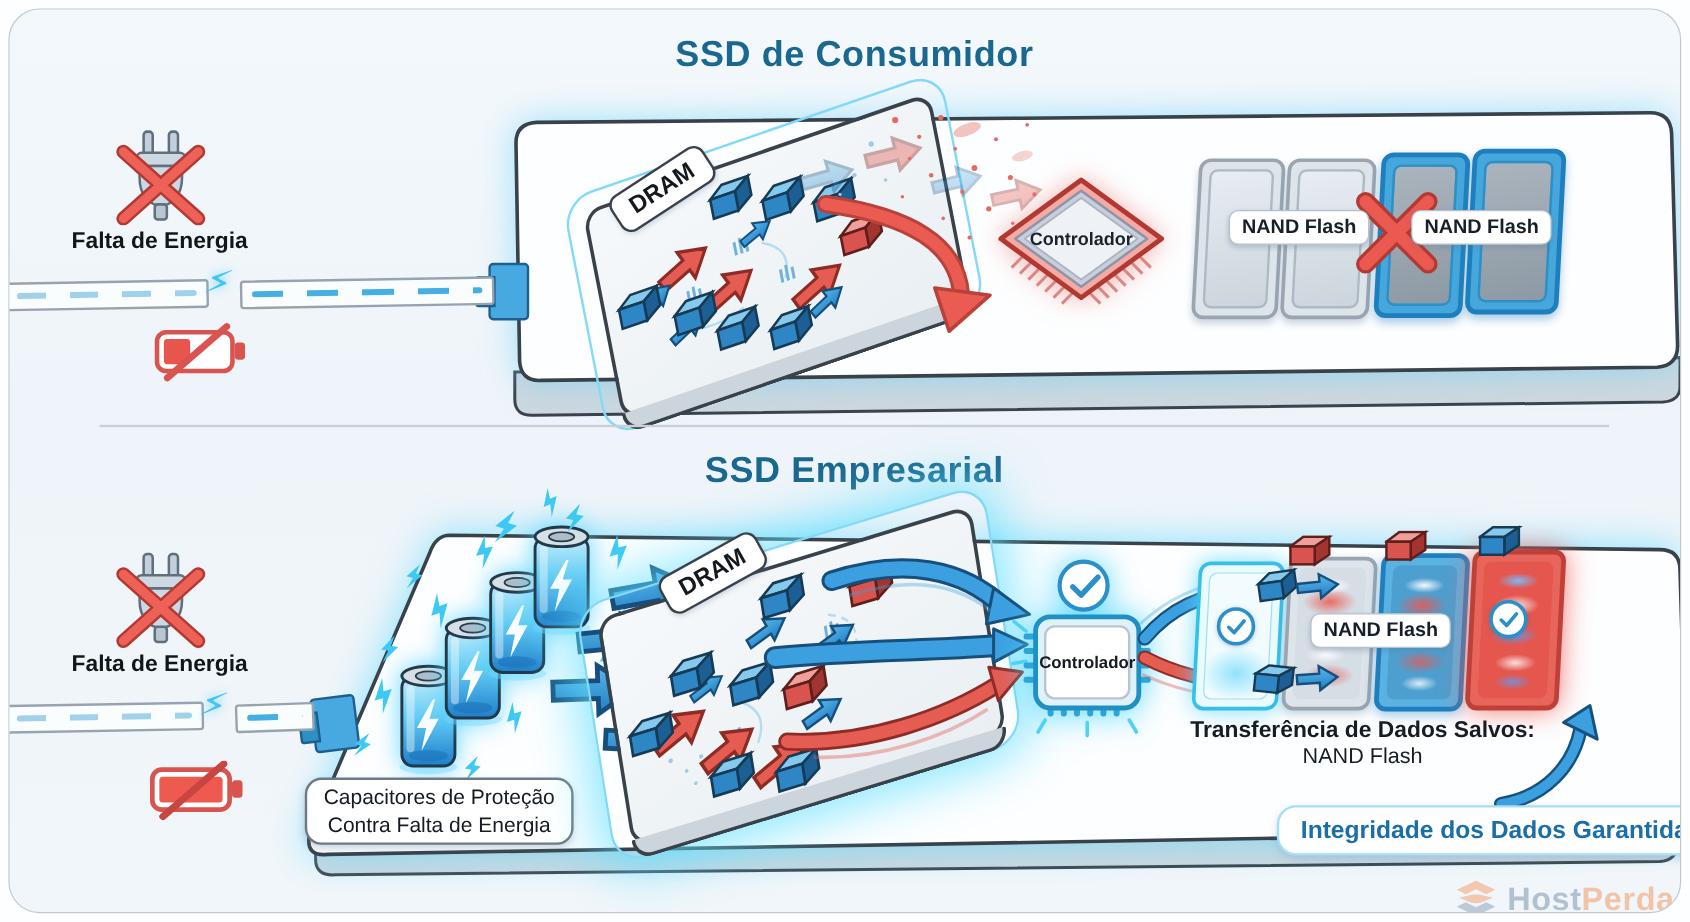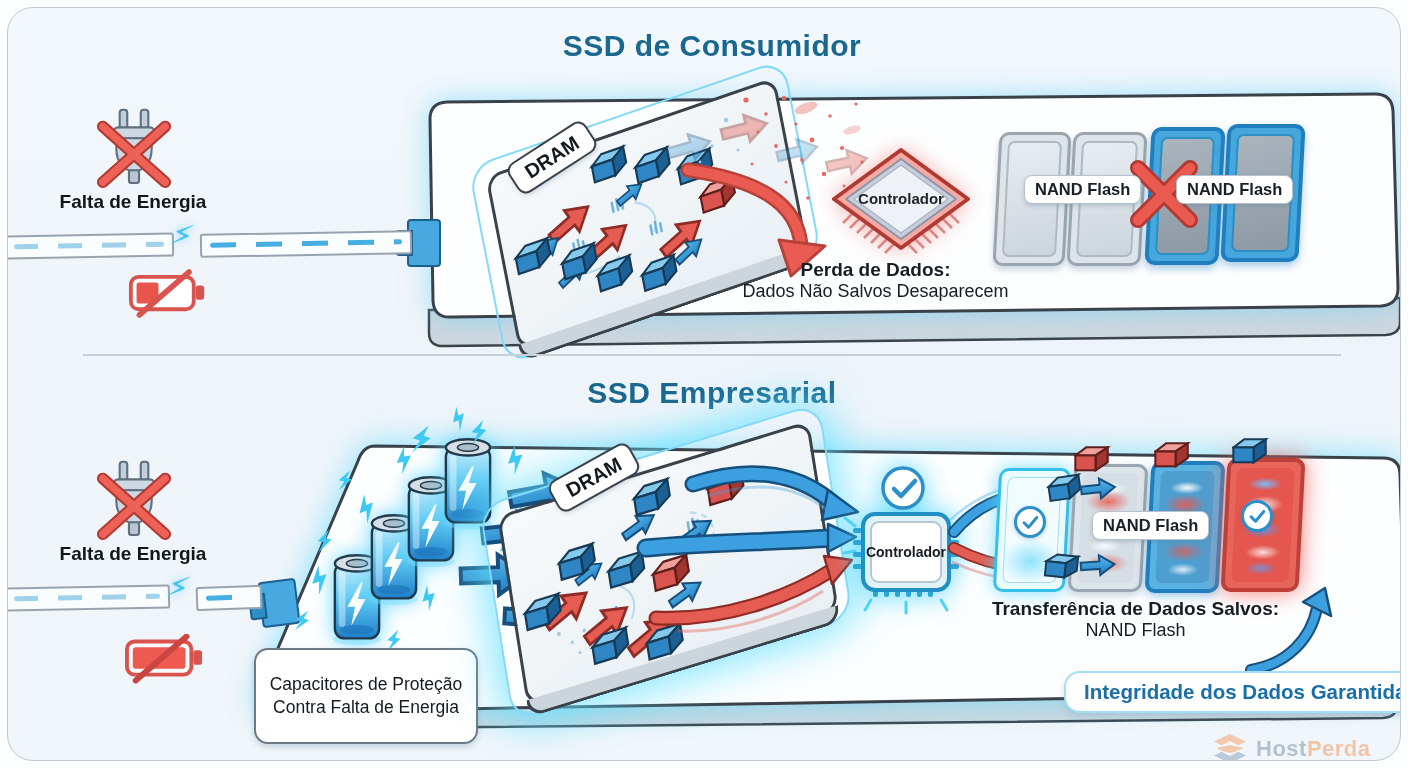--- a/index.html
+++ b/index.html
@@ -81,34 +81,34 @@
 
   .check{position:absolute;width:32px;height:32px;border-radius:50%;background:#fff;
     border:3px solid #2b8fc9;box-sizing:border-box;display:flex;align-items:center;justify-content:center;
     box-shadow:0 1px 4px rgba(60,110,160,.35);}
   .check svg{width:18px;height:18px;}
 
   
   .cap{position:absolute;width:58px;height:100px;}
   .cap svg{width:100%;height:100%;overflow:visible;filter:drop-shadow(0 0 10px rgba(80,212,255,.85));}
   .cap-label{position:absolute;background:#fff;border:2px solid #6d7a86;border-radius:14px;
-    padding:23px 12px;text-align:center;font-size:17.5px;color:#141b22;line-height:1.32;
+    padding:3px 12px;text-align:center;font-size:17.5px;color:#141b22;line-height:1.32;
     box-shadow:0 3px 6px rgba(100,130,160,.3);}
 
   
   .loss-text,.transfer-text{position:absolute;text-align:center;color:#171d24;}
   .loss-text b,.transfer-text b{font-size:19px;display:block;}
   .loss-text span,.transfer-text span{font-size:18px;display:block;line-height:1.18;}
   .integrity{position:absolute;background:#fff;border:2.5px solid #a5dff5;border-radius:16px;
     height:38px;line-height:38px;padding:0 18px;font-size:20.5px;font-weight:700;color:#1a6fa8;
     box-shadow:0 3px 7px rgba(110,150,185,.3);white-space:nowrap;}
 
   
   .brand{position:absolute;left:1203px;top:724px;display:flex;align-items:center;opacity:.8;}
-  .brand .word{font-size:22px;font-weight:700;letter-spacing:.5px;}
+  .brand .word{font-size:27px;font-weight:700;letter-spacing:.5px;}
   .brand .host{color:#a3b5c6;}
   .brand .dime{color:#f2b893;}
 </style>
 </head>
 <body>
 
 <div id="stage">
   <div class="frame">
 
     <svg width="0" height="0" style="position:absolute">
@@ -264,24 +264,20 @@
           <circle cx="44" cy="72" r="1.4"></circle>
           <circle cx="90" cy="96" r="1.7"></circle>
       </g>
     </svg>
 
     <svg style="position:absolute;left:655px;top:150px;width:190px;height:120px" viewBox="0 0 190 120">
       <path d="M25,12 C95,22 135,45 138,88" fill="none" stroke="#b8423a" stroke-width="15" stroke-linecap="round"></path>
       <path d="M25,12 C95,22 135,45 138,88" fill="none" stroke="#ea5c52" stroke-width="10" stroke-linecap="round"></path>
       <polygon points="116,82 162,88 128,118" fill="#ea5c52" stroke="#b8423a" stroke-width="3" stroke-linejoin="round"></polygon>
     </svg>
-    <div class="loss-text" style="left:700px;top:251px;width:335px">
-      <b>Perda de Dados:</b>
-      <span>Dados Não Salvos Desaparecem</span>
-    </div>
 
     <svg style="position:absolute;left:818px;top:136px;width:150px;height:125px;filter:drop-shadow(0 0 10px rgba(242,120,115,.55))" viewBox="0 0 150 125">
       <g stroke="#d98782" stroke-width="2.5">
         <path d="M26,70 l-9,9"></path>
           <path d="M33,75 l-9,9"></path>
           <path d="M40,80 l-9,9"></path>
           <path d="M47,85 l-9,9"></path>
         <path d="M54,90 l-9,9"></path>
           <path d="M61,95 l-9,9"></path>
           <path d="M68,100 l-9,9"></path>

